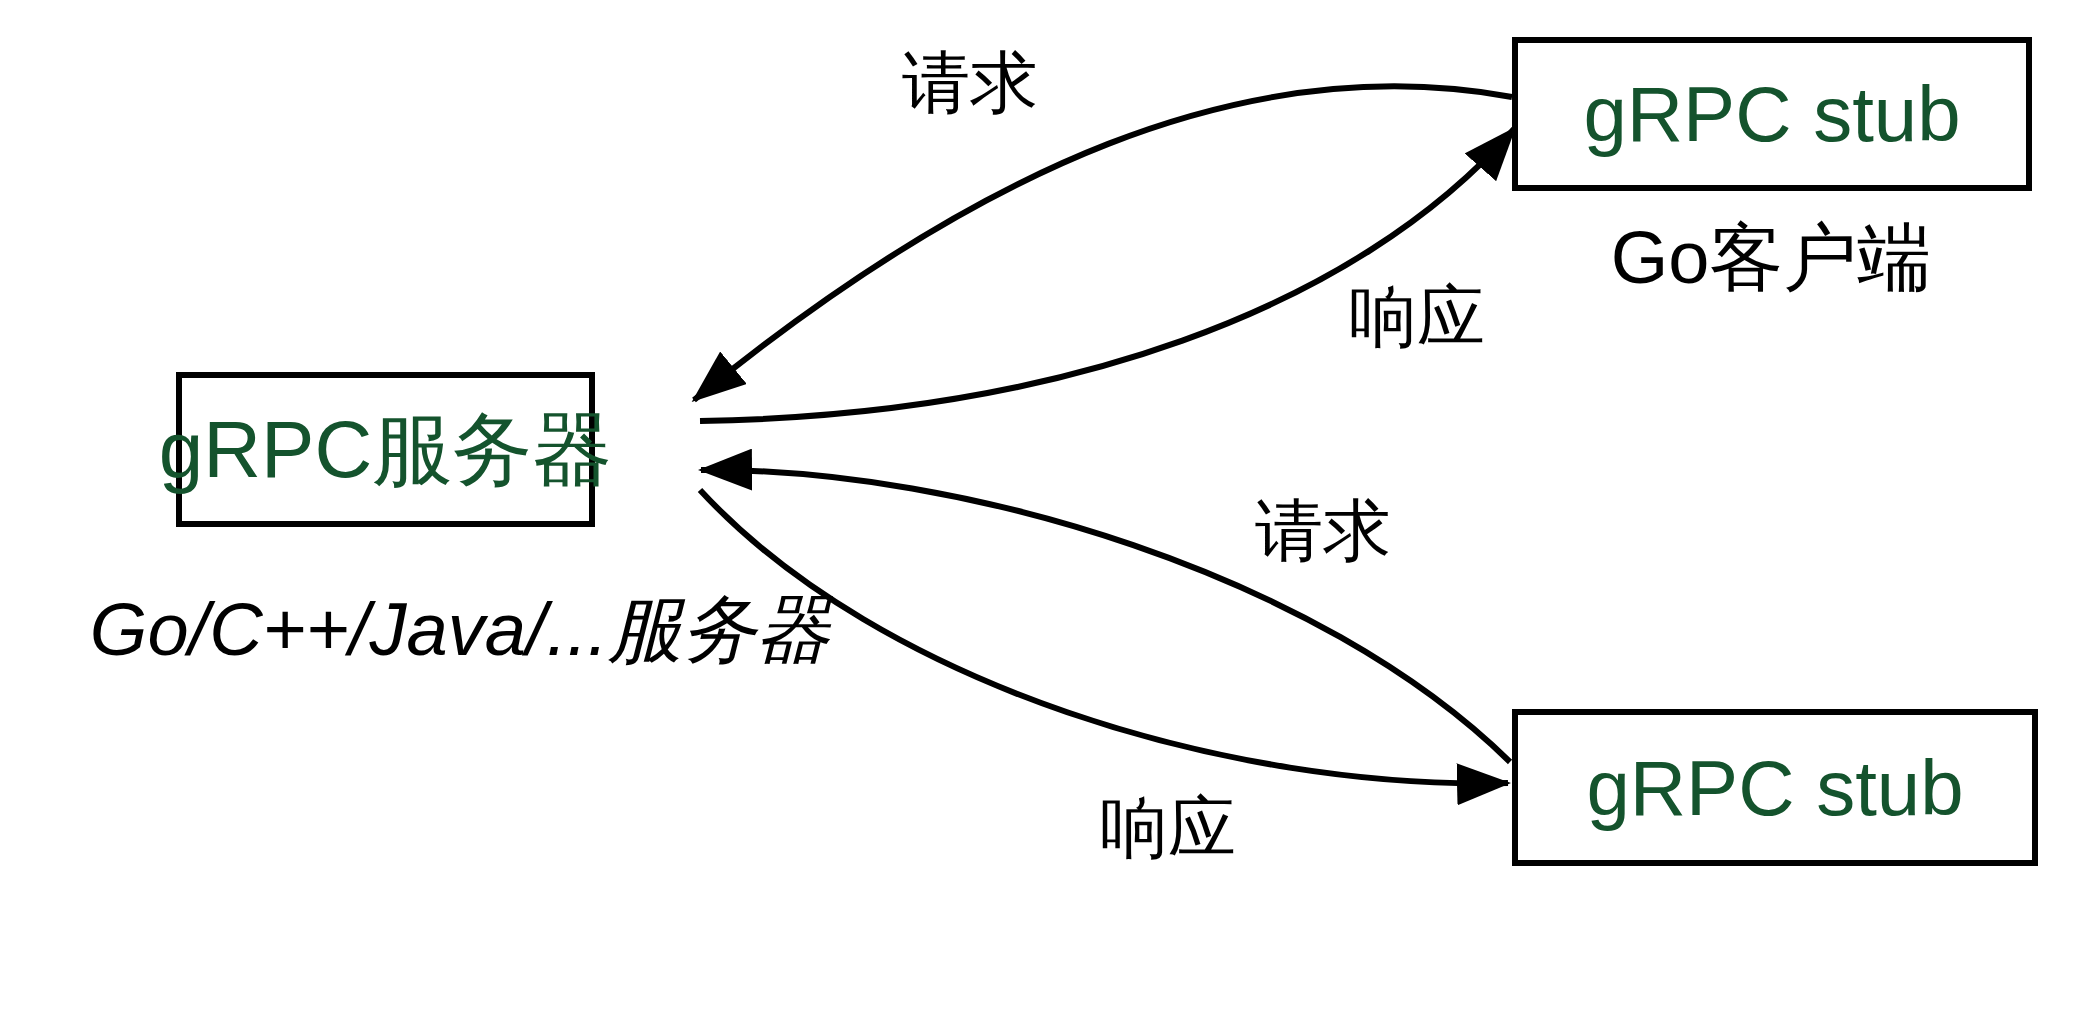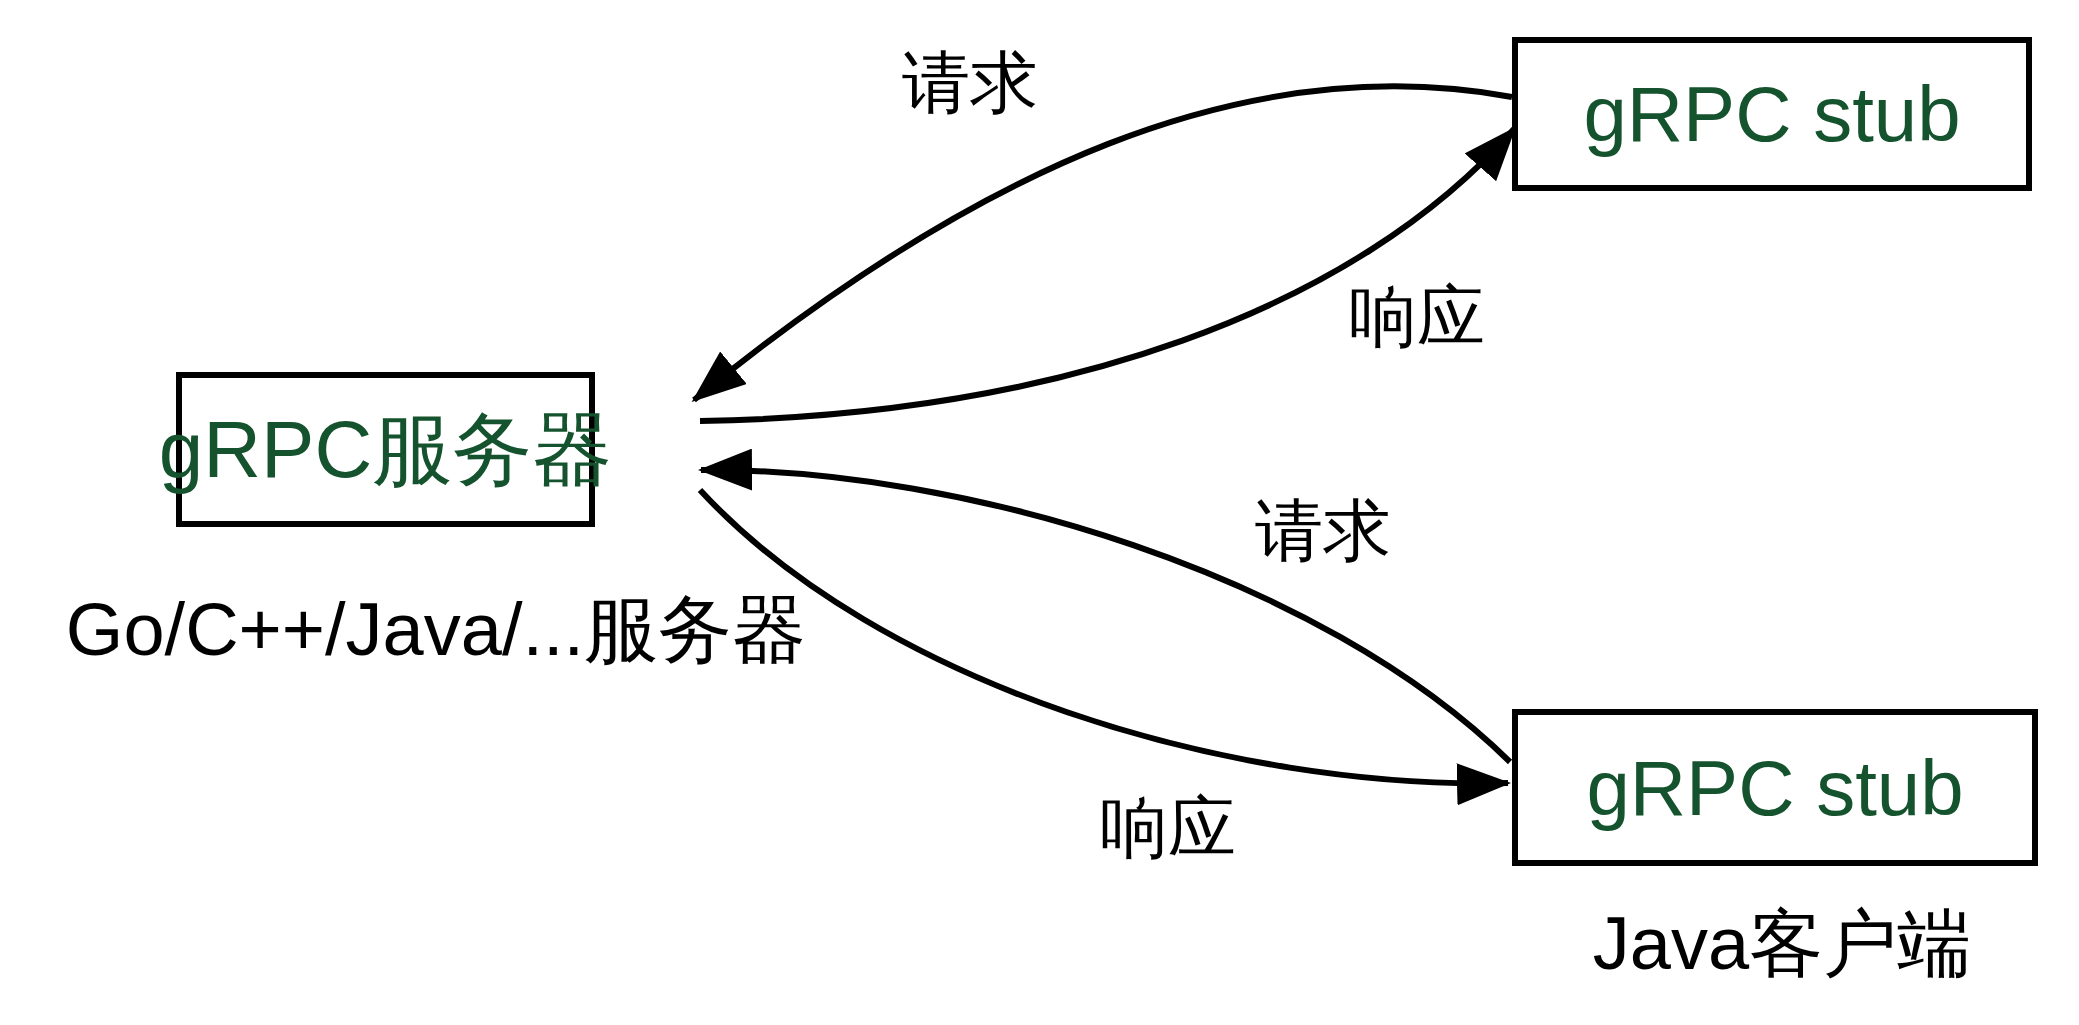--- a/index.html
+++ b/index.html
@@ -65,30 +65,30 @@
   }
 </style>
 </head>
 <body>
 
 <div class="canvas">
 
   <div class="node-box" style="left:176px; top:372px; width:419px; height:155px;">
     <span class="node-title server-title">gRPC服务器</span>
   </div>
-  <div class="caption" style="left:436px; top:630px;">Go/C++/Java/...服务器</div>
+  <div class="caption" style="left:460px; top:630px;font-style:italic;">Go/C++/Java/...服务器</div>
 
   <div class="node-box" style="left:1512px; top:37px; width:520px; height:154px;">
     <span class="node-title">gRPC stub</span>
   </div>
+  <div class="caption" style="left:1771px; top:258px;">Go客户端</div>
 
   <div class="node-box" style="left:1512px; top:709px; width:526px; height:157px;">
     <span class="node-title">gRPC stub</span>
   </div>
-  <div class="caption" style="left:1782px; top:944px;">Java客户端</div>
 
   <svg class="edges-layer" viewBox="0 0 2079 1025">
     <defs>
       <marker id="arrowhead" viewBox="0 0 9 7" refX="8.5" refY="3.5" markerWidth="9" markerHeight="7" orient="auto" markerUnits="strokeWidth">
         <path d="M0,0 L9,3.5 L0,7 Z" fill="#000000"></path>
       </marker>
     </defs>
     <path class="edge" d="M 1512 97 C 1245 48, 975 170, 694 400" marker-end="url(#arrowhead)"></path>
     <path class="edge" d="M 700 421 C 1060 415, 1355 310, 1514 129" marker-end="url(#arrowhead)"></path>
     <path class="edge" d="M 1510 762 C 1320 575, 965 468, 701 470" marker-end="url(#arrowhead)"></path>

